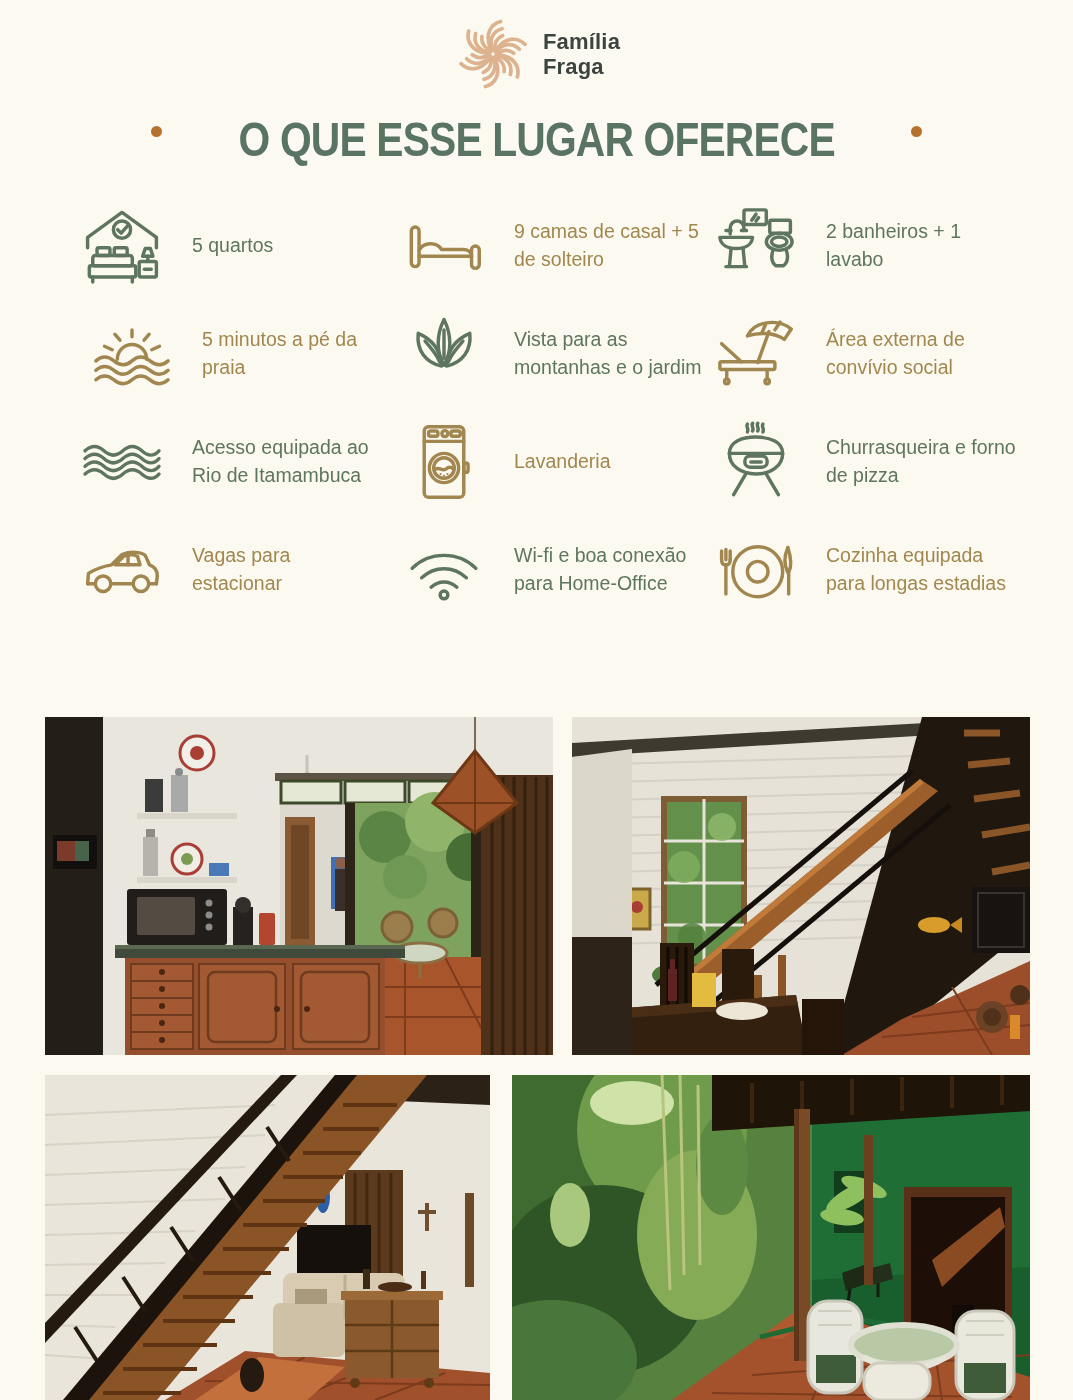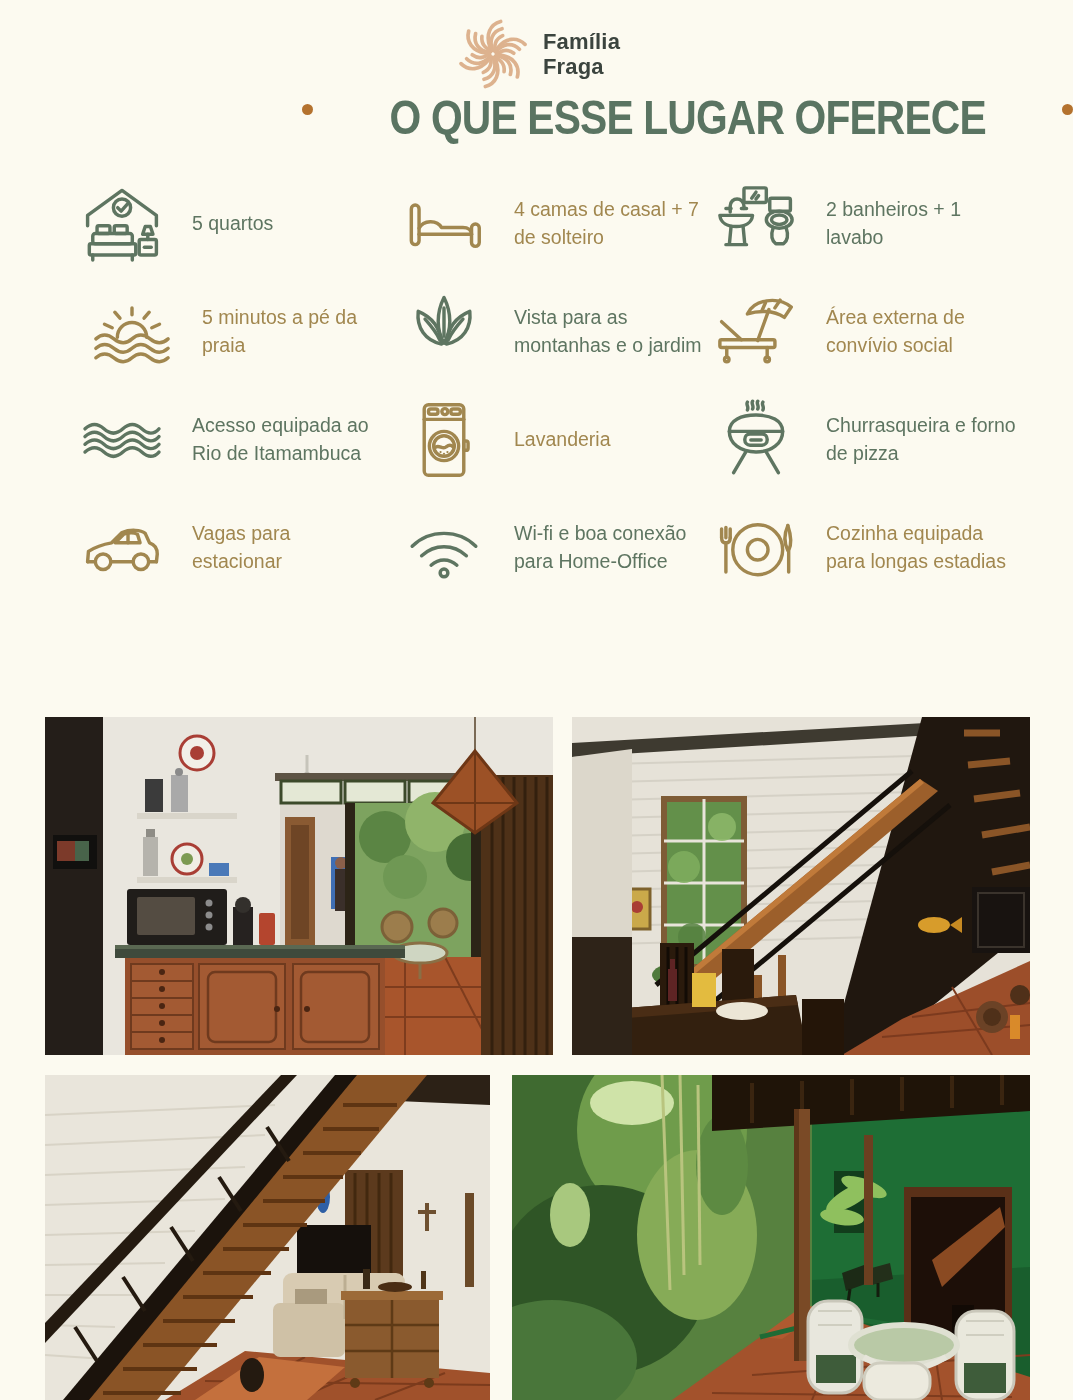--- a/index.html
+++ b/index.html
@@ -7,21 +7,21 @@
     width:1073px;height:1400px;position:relative;overflow:hidden;
     background:#fcfaf0;
     font-family:"Liberation Sans", sans-serif;
     -webkit-font-smoothing:antialiased;
   }
   
   .header{display:flex;justify-content:center;align-items:center;gap:10px;padding-top:14px;}
   .logo{width:80px;height:80px;display:block;}
   .brand{font-size:22px;font-weight:bold;line-height:1.15;letter-spacing:.2px;}
   
-  .title-row{display:flex;justify-content:flex-end;align-items:flex-start;gap:24px;}
+  .title-row{display:flex;justify-content:center;align-items:flex-start;gap:24px;margin-top:22px;}
   .dot{width:11px;height:11px;border-radius:50%;margin-top:10px;}
   .page-title{
     font-size:48px;font-weight:bold;line-height:1;margin:0;
     transform:scaleX(.85);transform-origin:center;letter-spacing:-1px;white-space:nowrap;
   }
   
   .amenities{
     display:grid;grid-template-columns:322px 312px 330px;
     padding-left:72px;margin-top:34px;row-gap:12px;
     grid-auto-rows:minmax(96px,auto);
@@ -96,21 +96,21 @@
 
   <div class="amenity" style="color: rgb(161, 135, 79);">
     <span class="icon-box">
       <svg viewBox="0 0 100 100">
           <rect x="12" y="28" width="9" height="46" rx="4.5"></rect>
           <rect x="82" y="50" width="9" height="26" rx="4.5"></rect>
           <path d="M21 62 h61"></path>
           <path d="M21 55 c5 -10 21 -10 26 -1 h25 c6 0 10 3 10 8"></path>
         </svg>
     </span>
-    <span class="label">4 camas de casal + 7 de solteiro</span>
+    <span class="label">9 camas de casal + 5 de solteiro</span>
   </div>
 
   <div class="amenity" style="color: rgb(94, 117, 97);">
     <span class="icon-box">
       <svg viewBox="0 0 100 100">
           <rect x="36" y="8" width="26" height="17" rx="2"></rect>
           <path d="M45 20 l5 -7 M50 21 l3 -4"></path>
           <path d="M20 36 v-7 c0 -5 4 -8 8 -8 s8 3 8 8 v3"></path>
           <path d="M33 32 h6 M15 32 h6"></path>
           <path d="M8 40 h38 c-1 9 -9 13 -19 13 S9 49 8 40 z"></path>

